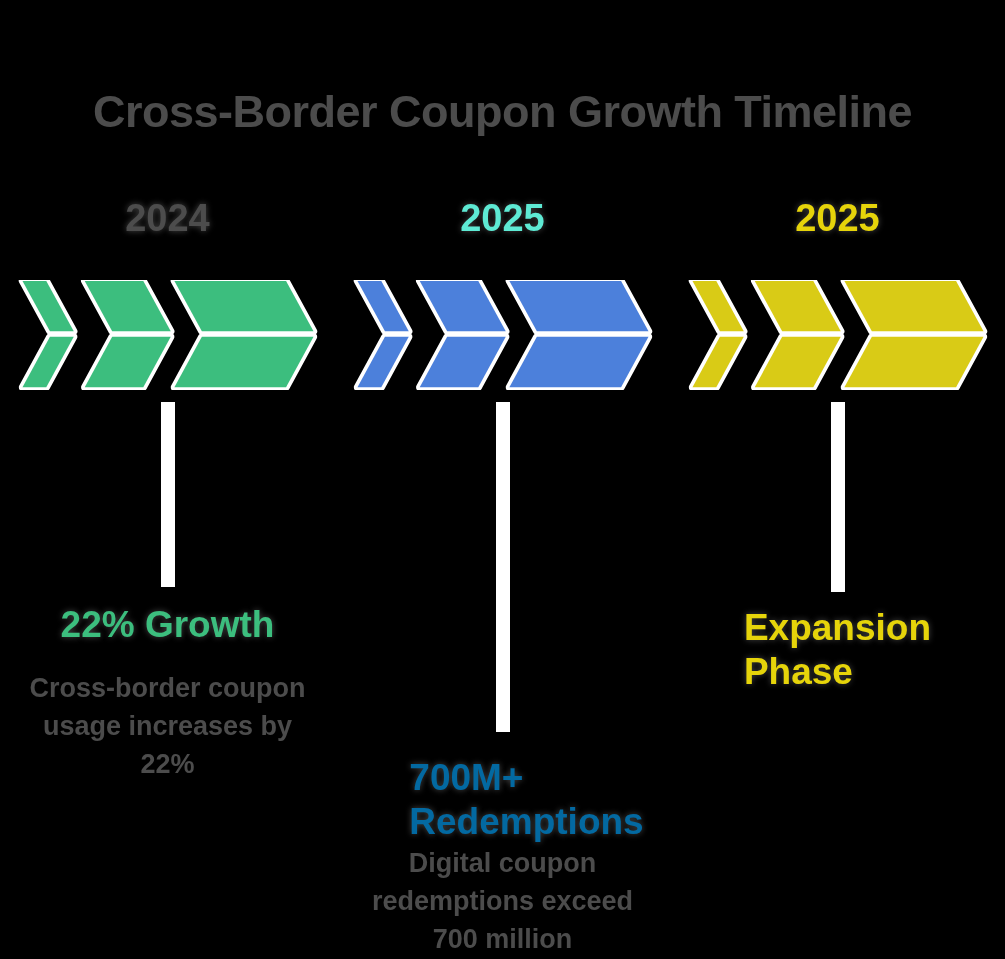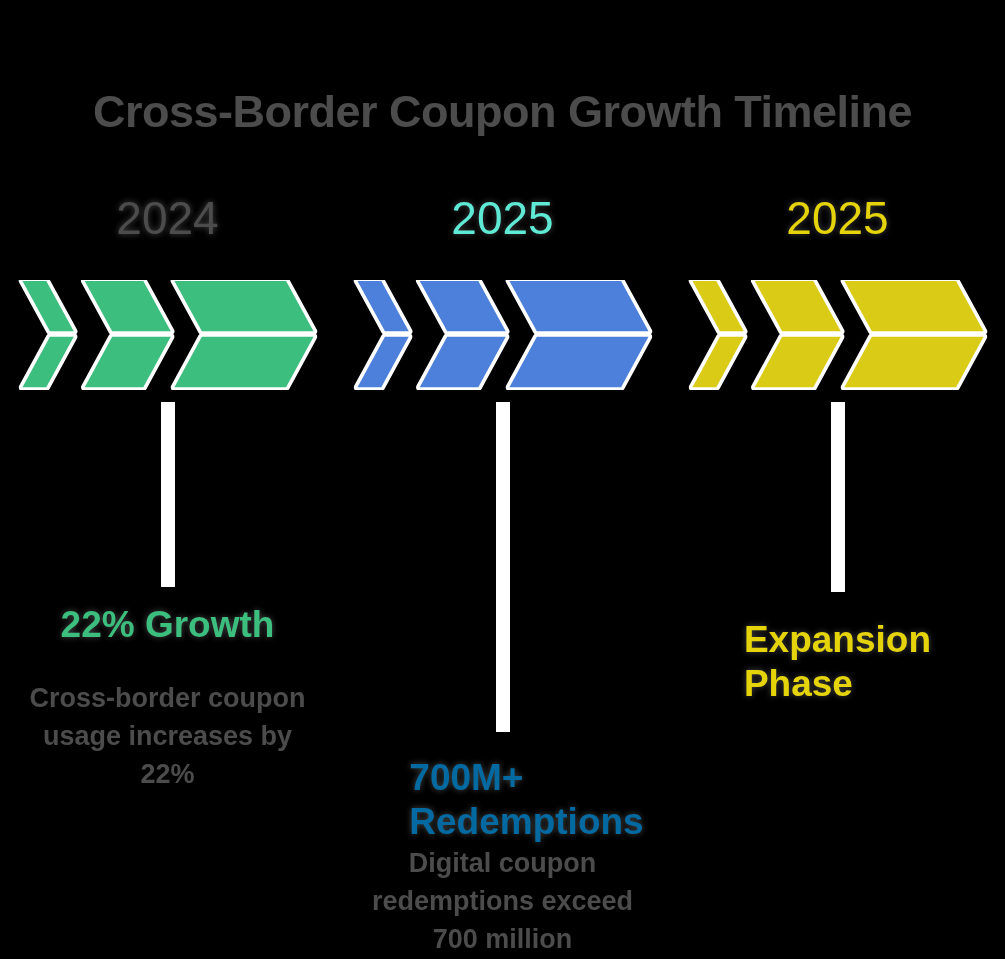--- a/index.html
+++ b/index.html
@@ -25,22 +25,22 @@
     display: flex;
     margin-top: 58px;
   }
   .col {
     width: 335px;
     display: flex;
     flex-direction: column;
     align-items: center;
   }
   .year {
-    font-size: 46px;
-    font-weight: 400;
+    font-size: 38px;
+    font-weight: 700;
     line-height: 44px;
     text-shadow: 0 0 6px rgba(180,180,180,0.40);
   }
   svg.chevrons {
     display: block;
     margin-top: 40px;
     width: 302px;
     height: 110px;
   }
   .connector {
@@ -52,29 +52,29 @@
   .col-3 .connector { height: 190px; }
   .heading {
     font-size: 37px;
     font-weight: 700;
     line-height: 1.19;
     white-space: pre-line;
     text-shadow: 0 0 6px rgba(180,180,180,0.40);
   }
   .col-1 .heading { margin-top: 16px; }
   .col-2 .heading { margin-top: 24px; }
-  .col-3 .heading { margin-top: 26px; }
+  .col-3 .heading { margin-top: 14px; }
   .body-text {
     font-size: 27px;
     font-weight: 700;
     line-height: 1.42;
     text-align: center;
     white-space: pre-line;
   }
-  .col-1 .body-text { margin-top: 32px; }
+  .col-1 .body-text { margin-top: 22px; }
   .col-2 .body-text { }
   .col-3 .body-text { margin-top: 26px; }
 </style>
 </head>
 <body style="background-color: rgb(0, 0, 0);">
 
 <h1 class="page-title" style="color: rgb(76, 76, 76); margin-top: 48px;">Cross-Border Coupon Growth Timeline</h1>
 
 <div class="columns">
 

